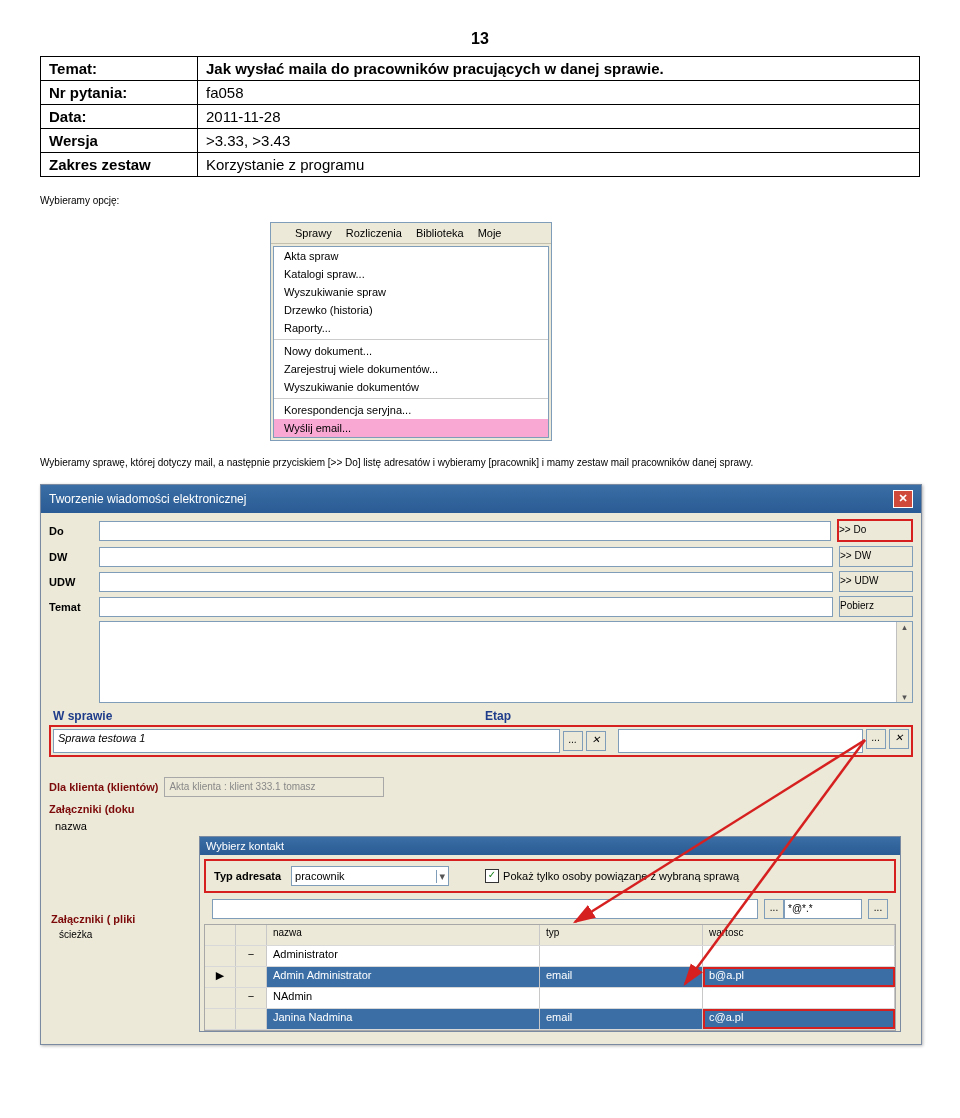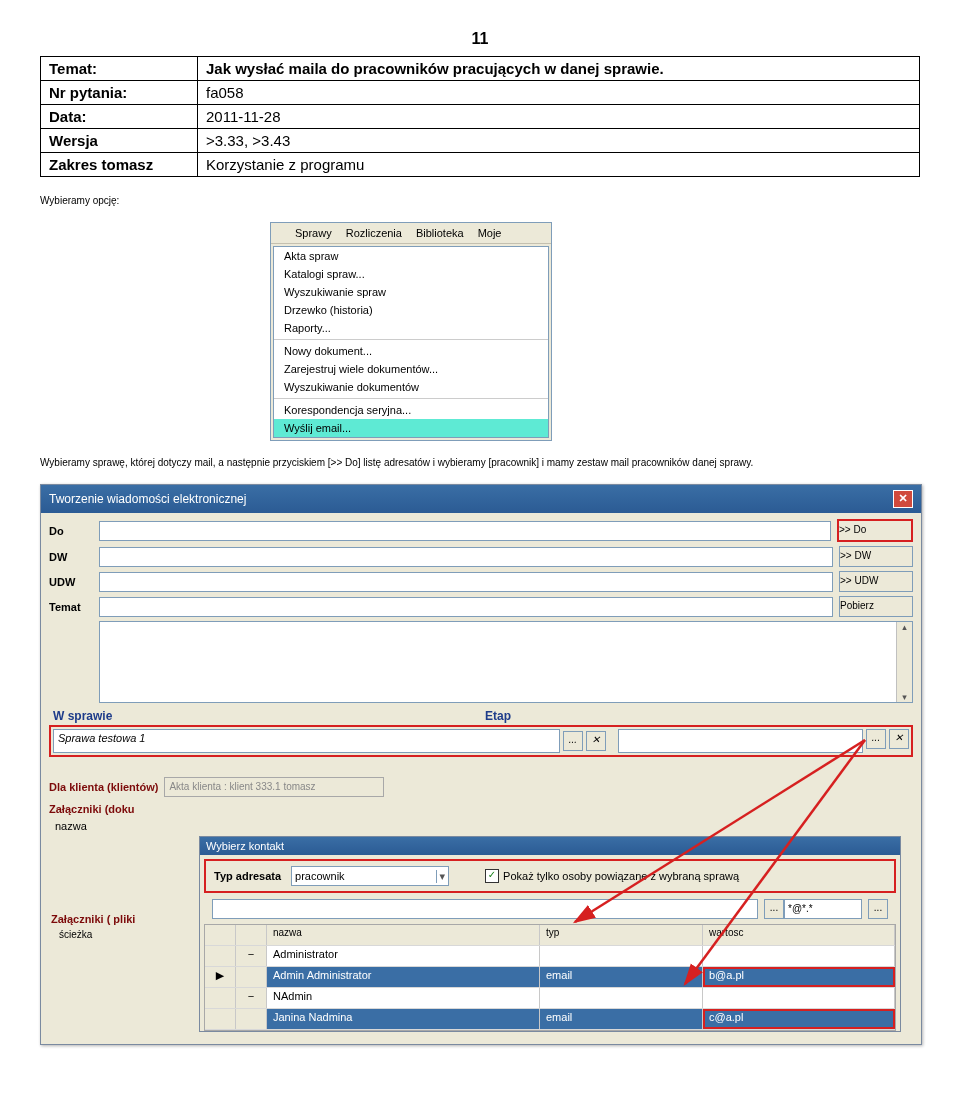--- a/index.html
+++ b/index.html
@@ -19,21 +19,21 @@
   .info-table td.bold { font-weight: bold; }
   .body-text { font-size: 10px; margin: 16px 0; }
 
   
   .menu-wrap { margin: 8px 0 16px 230px; width: 280px; border: 1px solid #7f9db9; background: #ece9d8; font-family: Tahoma, sans-serif; font-size: 11px; }
   .menu-bar { display: flex; gap: 14px; padding: 4px 24px; border-bottom: 1px solid #c4c0b0; }
   .menu-bar span { color: #000; }
   .menu-body { background: #fff; border: 1px solid #7f9db9; margin: 2px; }
   .menu-body .mi { padding: 3px 10px; }
   .menu-body .sep { border-top: 1px solid #ccc; margin: 2px 0; }
-  .menu-body .sel { background: #5eead4; }
+  .menu-body .sel { background: #f9a8d4; }
 
   
   .dialog { width: 880px; margin-left: 0; border: 1px solid #7a8aa0; font-family: Tahoma, sans-serif; font-size: 11px; background: #ece9d8; box-shadow: 1px 1px 3px rgba(0,0,0,0.3); }
   .titlebar { background: linear-gradient(#3a6ea5, #2b5b94); color: #fff; padding: 5px 8px; display: flex; justify-content: space-between; align-items: center; }
   .titlebar .title { font-size: 12px; }
   .titlebar .close { width: 18px; height: 16px; background: #d04a3c; border: 1px solid #fff; text-align: center; line-height: 14px; font-weight: bold; font-size: 11px; }
   .fields { padding: 6px 8px 2px 8px; }
   .row { display: flex; align-items: center; margin-bottom: 4px; }
   .row .lab { width: 50px; font-weight: bold; }
   .row .inp { flex: 1; height: 18px; background: #fff; border: 1px solid #7f9db9; margin-right: 6px; }
@@ -84,42 +84,42 @@
   .sciezka-hdr { position: absolute; left: 18px; top: 224px; font-size: 10px; }
 
   
   .arrow-overlay { position: relative; height: 0; }
   .arrow-overlay svg { position: absolute; pointer-events: none; }
 </style>
 </head>
 <body>
 
 <div class="page">
-  <div class="page-num">11</div>
+  <div class="page-num">13</div>
 
   <table class="info-table">
     <tbody>
         <tr>
       <td class="label">Temat:</td>
       <td class="value bold">Jak wysłać maila do pracowników pracujących w danej sprawie.</td>
     </tr>
     <tr>
       <td class="label">Nr pytania:</td>
       <td class="value">fa058</td>
     </tr>
     <tr>
       <td class="label">Data:</td>
       <td class="value">2011-11-28</td>
     </tr>
     <tr>
       <td class="label">Wersja</td>
       <td class="value">&gt;3.33, &gt;3.43</td>
     </tr>
     <tr>
-      <td class="label">Zakres tomasz</td>
+      <td class="label">Zakres zestaw</td>
       <td class="value">Korzystanie z programu</td>
     </tr>
   </tbody>
     </table>
 
   <div class="body-text">Wybieramy opcję:</div>
 
   <div class="menu-wrap">
     <div class="menu-bar">
       <span>Sprawy</span>

